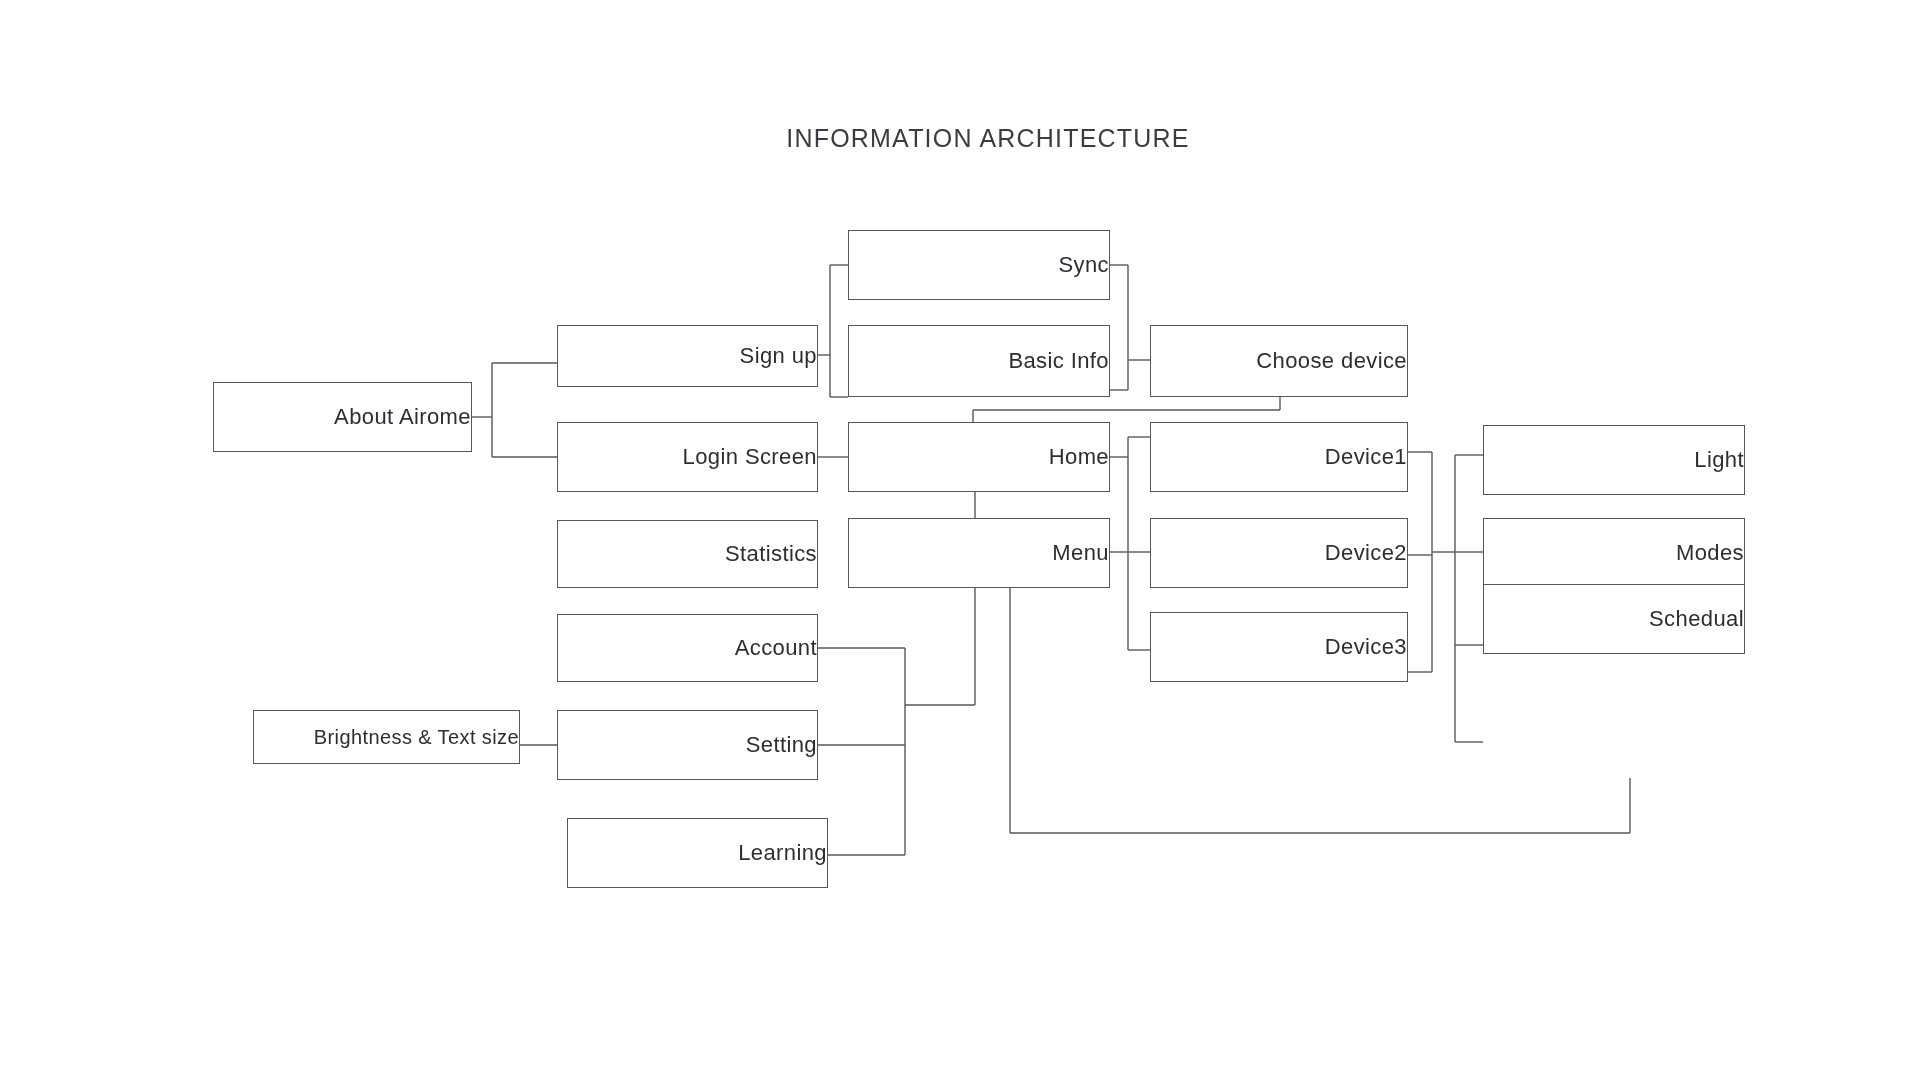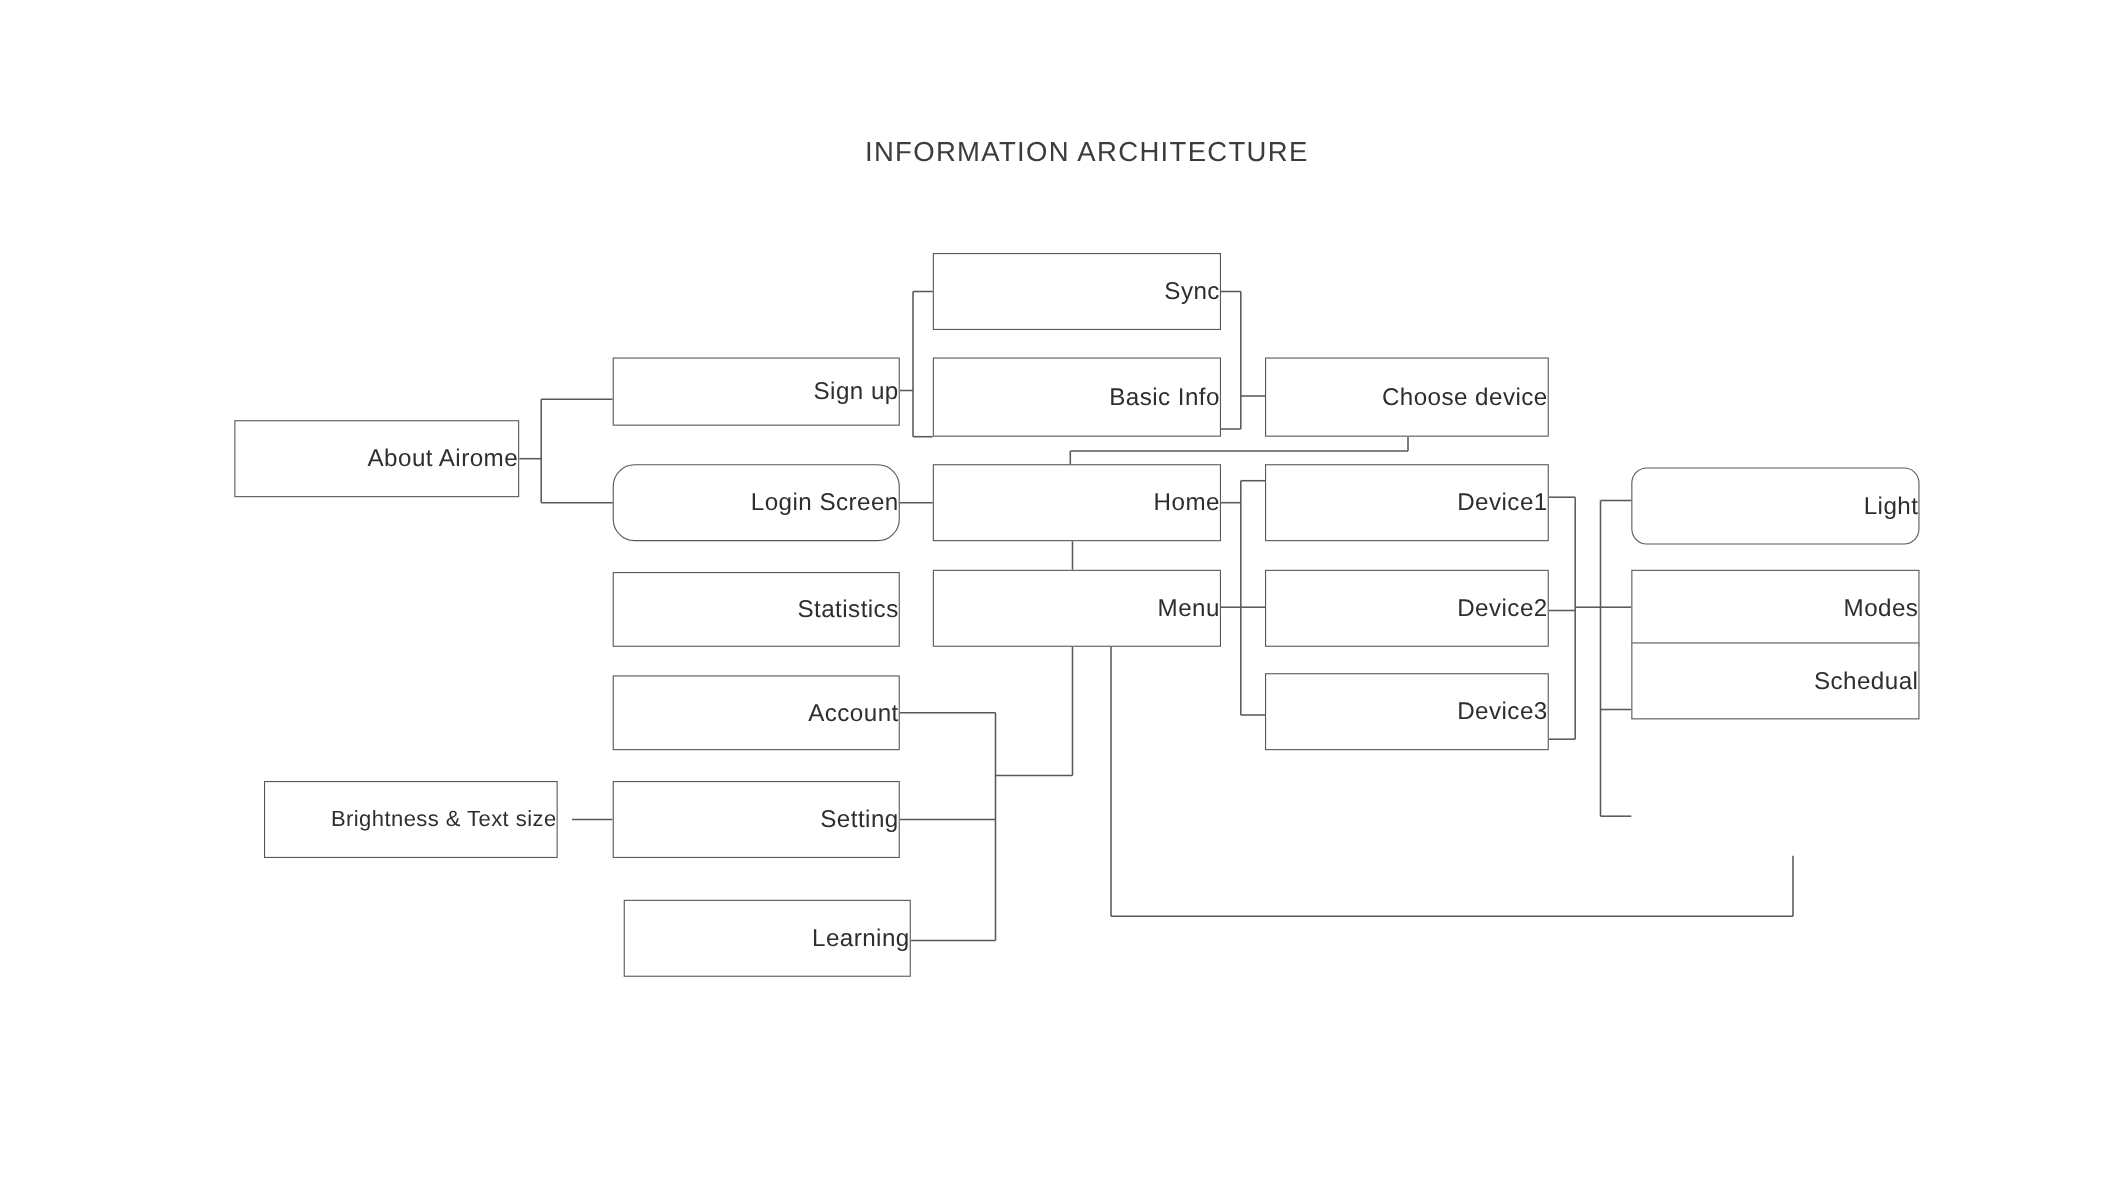--- a/index.html
+++ b/index.html
@@ -131,29 +131,29 @@
     <path d="M905 745 L818 745"></path>
     <path d="M905 855 L818 855"></path>
 
     <path d="M520 745 L557 745"></path>
   </svg>
 
   <div class="node" style="left:213px; top:382px; width:259px; height:70px;">
     <span class="label">About Airome</span>
   </div>
 
-  <div class="node small-label" style="left:240px; top:710px; width:267px; height:70px;">
+  <div class="node small-label" style="left:253px; top:710px; width:267px; height:54px;">
     <span class="label">Brightness &amp; Text size</span>
   </div>
 
   <div class="node" style="left:557px; top:325px; width:261px; height:62px;">
     <span class="label">Sign up</span>
   </div>
 
-  <div class="node" style="left:557px; top:422px; width:261px; height:70px;border-radius:20px;">
+  <div class="node" style="left:557px; top:422px; width:261px; height:70px;">
     <span class="label">Login Screen</span>
   </div>
 
   <div class="node" style="left:557px; top:520px; width:261px; height:68px;">
     <span class="label">Statistics</span>
   </div>
 
   <div class="node" style="left:557px; top:614px; width:261px; height:68px;">
     <span class="label">Account</span>
   </div>
@@ -191,21 +191,21 @@
   </div>
 
   <div class="node" style="left:1150px; top:518px; width:258px; height:70px;">
     <span class="label">Device2</span>
   </div>
 
   <div class="node" style="left:1150px; top:612px; width:258px; height:70px;">
     <span class="label">Device3</span>
   </div>
 
-  <div class="node" style="left:1483px; top:425px; width:262px; height:70px;border-radius:14px;">
+  <div class="node" style="left:1483px; top:425px; width:262px; height:70px;">
     <span class="label">Light</span>
   </div>
 
   <div class="node" style="left:1483px; top:518px; width:262px; height:70px;">
     <span class="label">Modes</span>
   </div>
 
   <div class="node" style="left:1483px; top:584px; width:262px; height:70px;">
     <span class="label">Schedual</span>
   </div>

